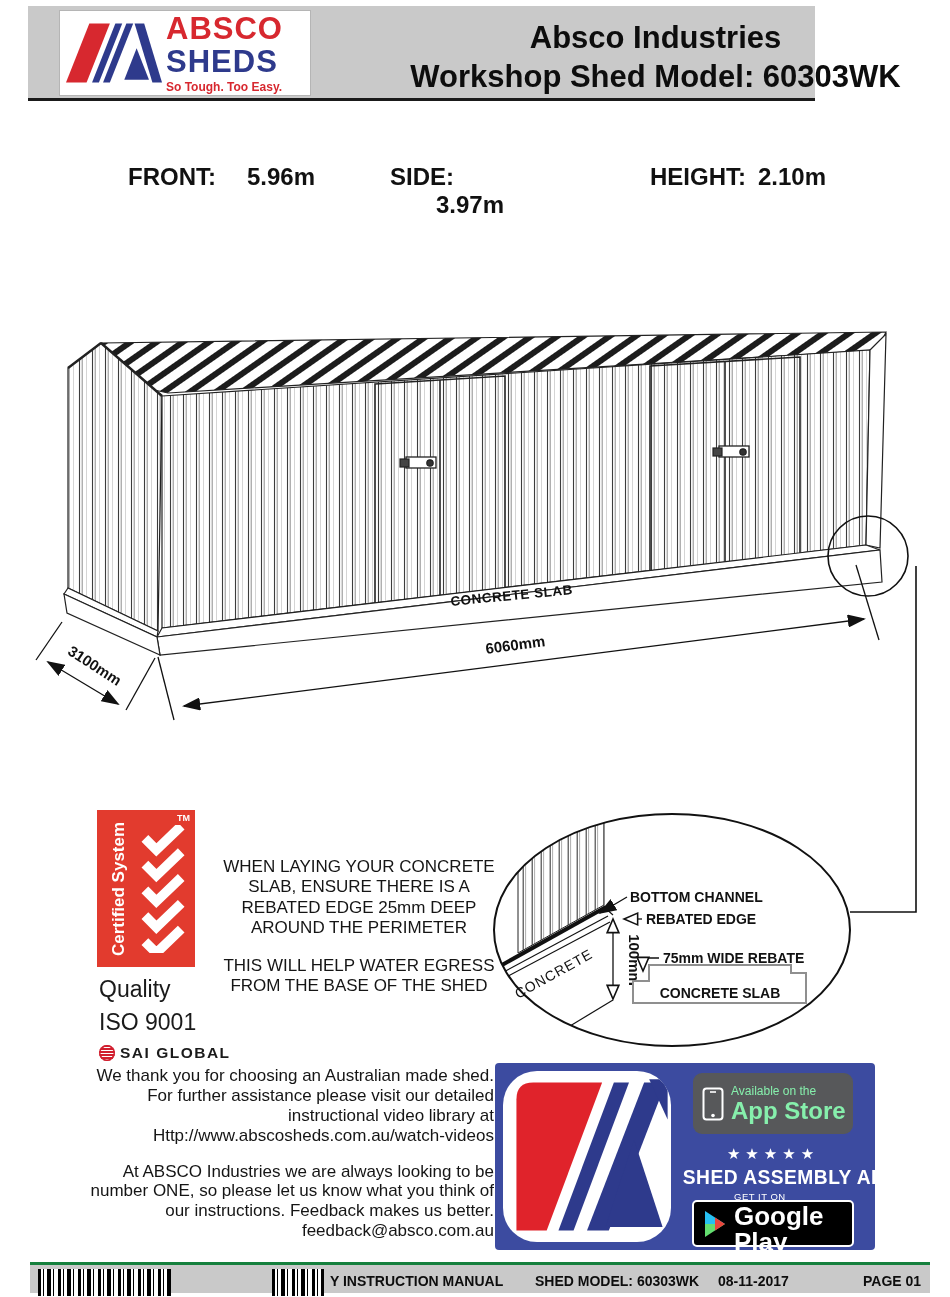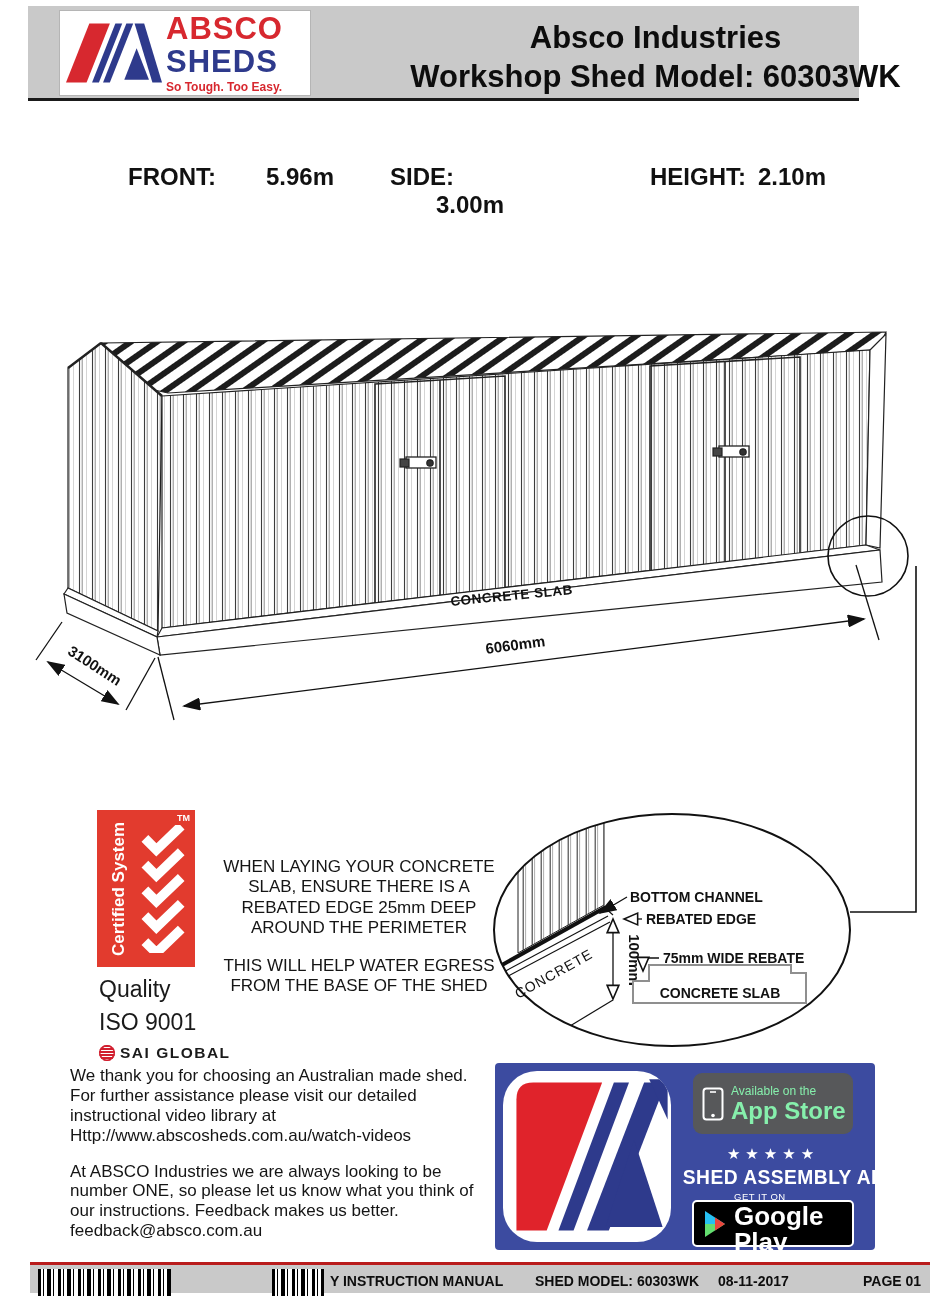--- a/index.html
+++ b/index.html
@@ -1,35 +1,35 @@
 <!DOCTYPE html>
 <html><head>
 <meta charset="utf-8">
 <style>
   html,body{margin:0;padding:0;background:#ffffff;}
   .page{position:relative;width:950px;height:1297px;background:#fff;
         font-family:"Liberation Sans",sans-serif;color:#111;overflow:hidden;}
 
   
   .hdr{position:absolute;left:28px;top:6px;width:787px;height:92px;
-       background:#c9c9c9;border-bottom:3px solid #1a1a1a;padding-left:44px;}
+       background:#c9c9c9;border-bottom:3px solid #1a1a1a;}
   .logo-box{position:absolute;left:32px;top:5px;width:250px;height:84px;background:#fff;
             display:flex;align-items:center;box-shadow:0 0 0 1px #b5b5b5;}
   .logo-mark{width:96px;height:66px;margin-left:6px;flex:0 0 auto;}
   .logo-text{margin-left:4px;line-height:1;}
   .lt1{color:#d7282f;font-weight:bold;font-size:31px;letter-spacing:1px;}
   .lt2{color:#2e3a8c;font-weight:bold;font-size:31px;letter-spacing:1px;margin-top:2px;}
   .lt3{color:#d7282f;font-weight:bold;font-size:12px;margin-top:4px;}
   .title{position:absolute;left:310px;top:12px;width:635px;text-align:center;
          font-weight:bold;font-size:31px;line-height:1.27;color:#0d0d0d;}
 
   
   .dims{position:absolute;left:0;top:163px;width:950px;height:30px;font-weight:bold;font-size:24px;}
   .dim-g{position:absolute;display:flex;white-space:nowrap;}
-  .dim-g.g1{left:128px;} .dim-g.g1 .v{margin-left:50px;}
+  .dim-g.g1{left:128px;} .dim-g.g1 .v{margin-left:31px;}
   .dim-g.g2{left:390px;flex-direction:column;} .dim-g.g2 .v{margin-left:46px;}
   .dim-g.g3{left:650px;} .dim-g.g3 .v{margin-left:12px;}
 
   
   .drawing{position:absolute;left:0;top:210px;width:950px;height:845px;}
   .drawing text{font-family:"Liberation Sans",sans-serif;fill:#111;}
 
   
   .cert{position:absolute;left:97px;top:810px;width:135px;}
   .cert-mark{position:relative;width:98px;height:157px;background:#e23b2e;}
@@ -42,21 +42,21 @@
   .sai{display:flex;align-items:center;margin:8px 0 12px 2px;}
   .sai-globe{width:16px;height:16px;border-radius:50%;flex:0 0 auto;
              background:repeating-linear-gradient(180deg,#d11f2f 0 2px,#fff 2px 3px);
              box-shadow:0 0 0 1.5px #d11f2f inset;}
   .sai-name{font-weight:bold;font-size:15.5px;letter-spacing:1.5px;margin-left:5px;color:#1a1a1a;}
 
   
   .slab-notes{position:absolute;left:213px;top:857px;width:292px;text-align:center;
               font-size:17px;line-height:1.2;color:#151515;}
   .slab-notes .p2{margin-top:17px;}
-  .thanks{position:absolute;left:70px;top:1066px;width:424px;text-align:left;
+  .thanks{position:absolute;left:70px;top:1066px;width:424px;text-align:right;
           font-size:17px;line-height:1.17;color:#151515;}
   .thanks .p2{margin-top:16px;}
 
   
   .app-panel{position:absolute;left:495px;top:1063px;width:380px;height:187px;
              background:#3c4ba0;border-radius:4px;}
   .app-icon{position:absolute;left:8px;top:8px;width:168px;height:171px;background:#fff;border-radius:34px;overflow:hidden;}
   .app-icon svg{width:100%;height:100%;}
   .app-right{position:absolute;left:184px;top:0;width:188px;height:187px;text-align:center;}
   .badge-ios{margin:10px auto 0;width:160px;height:61px;background:#57585a;border-radius:9px;
@@ -68,21 +68,21 @@
   .app-name{margin-top:3px;color:#fff;font-weight:bold;font-size:20px;letter-spacing:0.5px;
             transform:scaleX(0.96);transform-origin:center;white-space:nowrap;}
   .badge-gp{margin:11px auto 0;width:158px;height:43px;background:#000;border:2px solid #fff;border-radius:5px;
             display:flex;align-items:center;color:#fff;}
   .badge-gp .tri{margin-left:10px;flex:0 0 auto;}
   .badge-gp .bt{text-align:left;margin-left:8px;line-height:1;}
   .badge-gp .s{font-size:9.5px;letter-spacing:0.5px;} .badge-gp .b{font-size:26px;font-weight:bold;margin-top:2px;}
 
   
   .footer{position:absolute;left:30px;top:1262px;width:900px;height:28px;
-          background:#c9c9c9;border-top:3px solid #b91c1c;}
+          background:#c9c9c9;border-top:3px solid #15803d;}
   .barcode{position:absolute;top:4px;height:27px;
     background:repeating-linear-gradient(90deg,#000 0 3px,#fff 3px 5px,#000 5px 6px,#fff 6px 9px,#000 9px 13px,#fff 13px 15px,#000 15px 16px,#fff 16px 20px);}
   .bc1{left:8px;width:133px;} .bc2{left:242px;width:52px;}
   .ftxt{position:absolute;top:8px;font-weight:bold;font-size:14px;color:#0d0d0d;white-space:nowrap;}
   .ft1{left:300px;} .ft2{left:505px;} .ft3{left:688px;} .ft4{left:833px;}
 </style>
 </head>
 <body>
 
 <div class="page">
@@ -108,21 +108,21 @@
     </div>
   </div>
 
   <div class="dims">
     <div class="dim-g g1">
       <span class="l">FRONT:</span>
       <span class="v">5.96m</span>
     </div>
     <div class="dim-g g2">
       <span class="l">SIDE:</span>
-      <span class="v">3.00m</span>
+      <span class="v">3.97m</span>
     </div>
     <div class="dim-g g3">
       <span class="l">HEIGHT:</span>
       <span class="v">2.10m</span>
     </div>
   </div>
 
   <svg class="drawing" viewBox="0 0 950 845">
     <defs>
       <pattern id="ribs" width="13" height="10" patternUnits="userSpaceOnUse">

